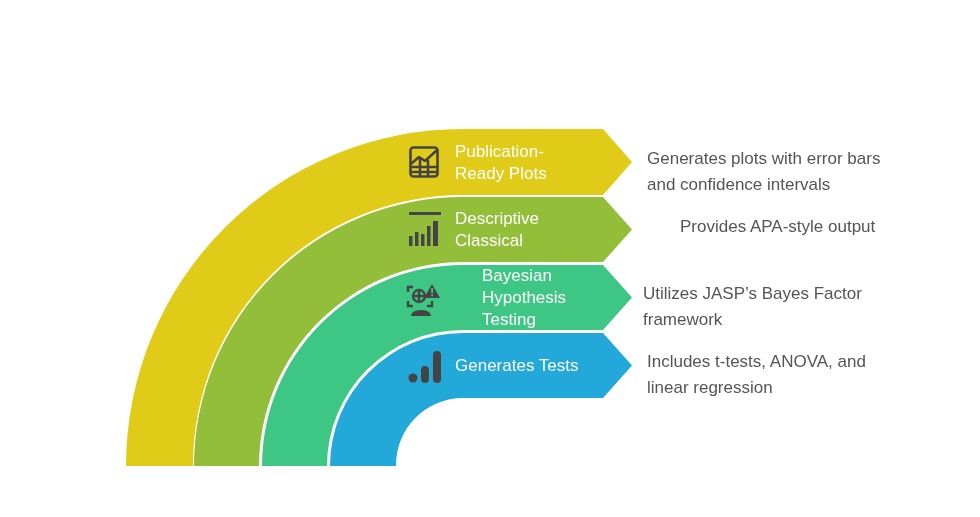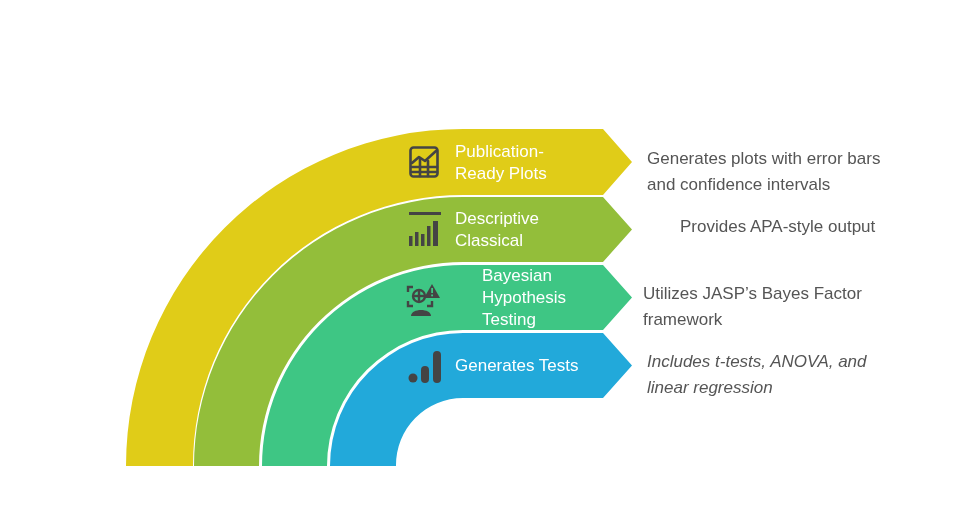--- a/index.html
+++ b/index.html
@@ -68,14 +68,14 @@
 <div class="label" style="left:482px; top:265px;">Bayesian
 Hypothesis
 Testing</div>
 <div class="label" style="left:455px; top:355px;">Generates Tests</div>
 
 <div class="desc" style="left:647px; top:146px;">Generates plots with error bars
 and confidence intervals</div>
 <div class="desc" style="left:647px; top:214px;margin-left:33px;">Provides APA-style output</div>
 <div class="desc" style="left:618px; top:281px;margin-left:25px;">Utilizes JASP’s Bayes Factor
 framework</div>
-<div class="desc" style="left:647px; top:349px;font-style:italic;">Includes t-tests, ANOVA, and
+<div class="desc" style="left:647px; top:349px;">Includes t-tests, ANOVA, and
 linear regression</div>
 
 </body></html>

